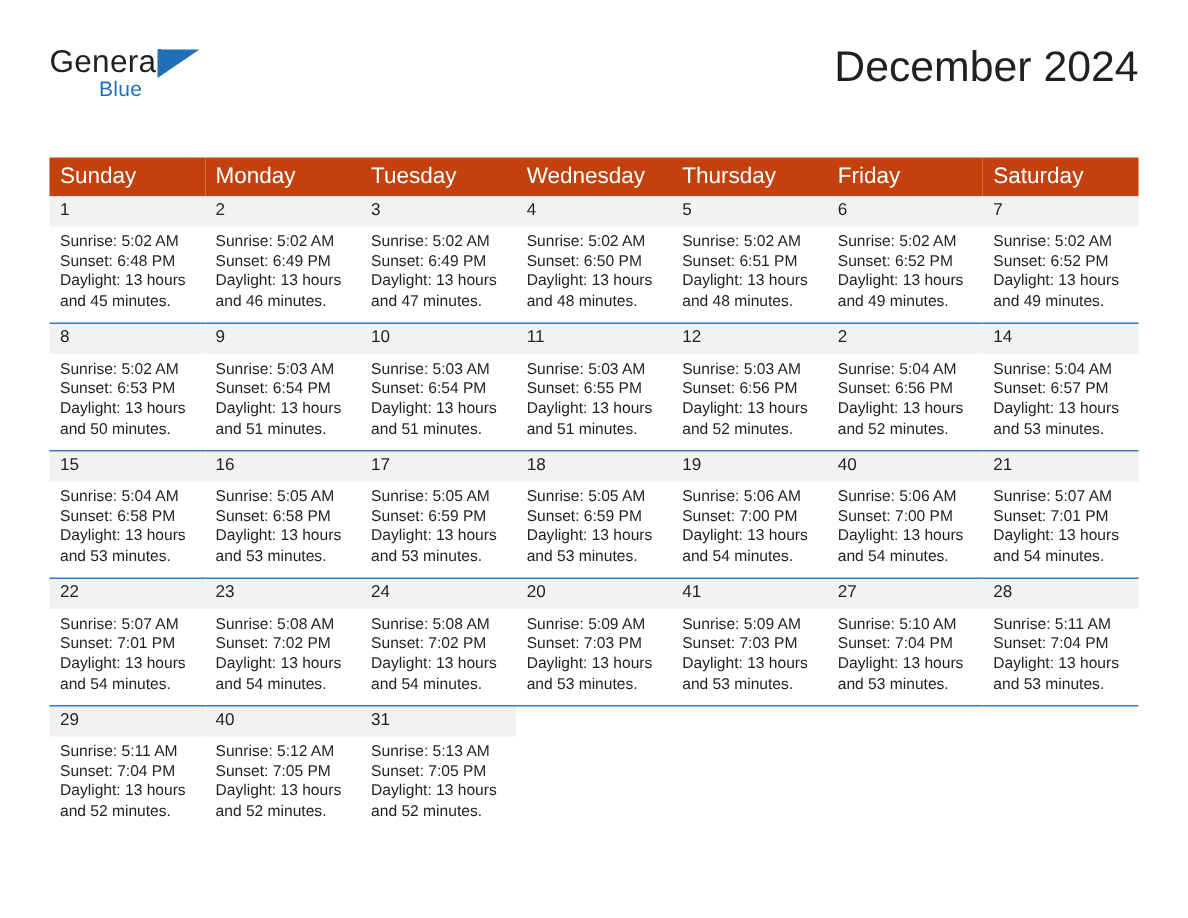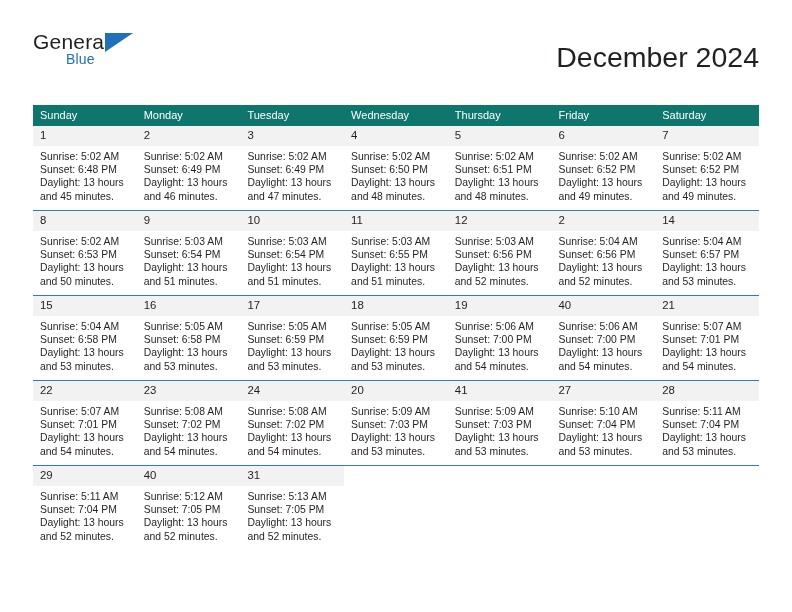--- a/index.html
+++ b/index.html
@@ -62,21 +62,20 @@
     font-size: 14px;
     color: #1f70b8;
     letter-spacing: .2px;
   }
 
   .title-block {
     position: absolute;
     right: 0;
     top: 0;
     text-align: left;
-    margin-top: 12px;
   }
   .cal-title {
     font-size: 28.5px;
     color: #231f20;
     line-height: 34px;
     white-space: nowrap;
   }
   .cal-sub {
     font-size: 14.6px;
     color: #231f20;
@@ -88,23 +87,23 @@
   
   .calendar {
     position: absolute;
     left: 33px;
     top: 105px;
     width: 726px;
     border-collapse: collapse;
     table-layout: fixed;
   }
   .calendar th {
-    background: #0f766e;
+    background: #c2410c;
     color: #ffffff;
-    font-size: 11px;
+    font-size: 15px;
     font-weight: normal;
     text-align: left;
     padding: 4px 0 5px 7px;
     height: 11px;
     border: none;
   }
   .calendar td {
     width: 103.7px;
     vertical-align: top;
     padding: 0;

